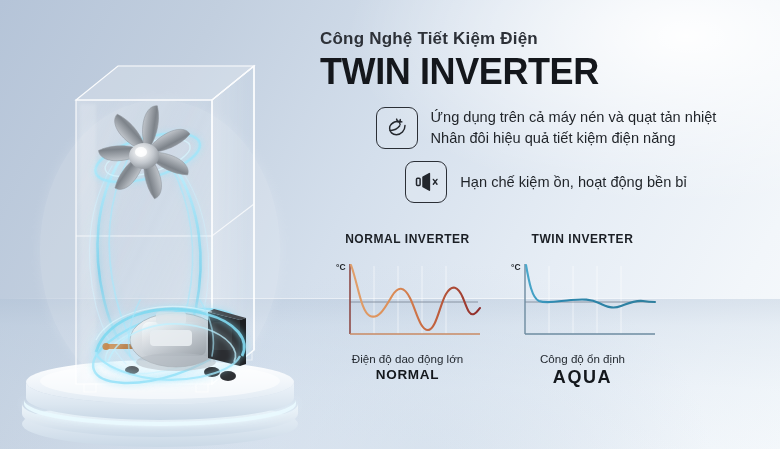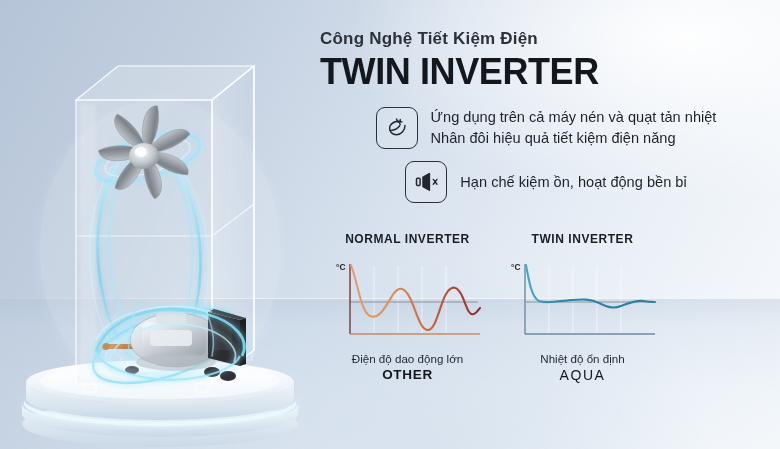--- a/index.html
+++ b/index.html
@@ -115,23 +115,23 @@
     margin-top: 4px;
   }
   .chart-brand {
     font-size: 13.5px;
     font-weight: 700;
     letter-spacing: .7px;
     color: #14181d;
     margin-top: 2px;
   }
   .chart-brand.aqua {
-    font-weight: 400;
+    font-weight: 700;
     letter-spacing: 1.6px;
-    font-size: 14px;
+    font-size: 18px;
   }
   .chart-svg { display: block; margin: 0 auto; }
 </style>
 </head>
 <body>
 
 <div id="stage">
 
   <div class="floor"></div>
   <div class="horizon-line"></div>
@@ -370,21 +370,21 @@
         <line x1="22" y1="78" x2="152" y2="78" stroke="#c98a63" stroke-width="1.6"></line>
 
         <text x="8" y="14" font-family="'Liberation Sans', sans-serif" font-size="8.5" font-weight="700" fill="#1d2126">°C</text>
 
         <path d="M23 9 C 30 28, 33 56, 42 60 C 51 64, 58 50, 64 40
                  C 70 30, 76 30, 82 42 C 88 54, 92 74, 100 74
                  C 108 74, 112 48, 118 38 C 124 28, 130 30, 135 42
                  C 139 52, 141 60, 146 58 C 149 57, 150 54, 152 52" fill="none" stroke="url(#normalLine)" stroke-width="2.1" stroke-linecap="round"></path>
       </svg>
       <div class="chart-caption">Điện độ dao động lớn</div>
-      <div class="chart-brand">OTHER</div>
+      <div class="chart-brand">NORMAL</div>
     </div>
 
     <div class="chart-block">
       <div class="chart-title">TWIN INVERTER</div>
       <svg class="chart-svg" width="160" height="92" viewBox="0 0 160 92">
         <defs>
           <linearGradient id="twinLine" x1="0" y1="0" x2="1" y2="0">
             <stop offset="0%" stop-color="#4aa8cc"></stop>
             <stop offset="25%" stop-color="#2b86ad"></stop>
             <stop offset="100%" stop-color="#2f7f9e"></stop>
@@ -402,18 +402,18 @@
 
         <line x1="22" y1="8" x2="22" y2="78" stroke="#6d8ba0" stroke-width="1.4"></line>
         <line x1="22" y1="78" x2="152" y2="78" stroke="#6d8ba0" stroke-width="1.4"></line>
 
         <text x="8" y="14" font-family="'Liberation Sans', sans-serif" font-size="8.5" font-weight="700" fill="#1d2126">°C</text>
 
         <path d="M23 9 C 26 26, 29 42, 36 45 C 44 48, 56 45, 68 44
                  C 80 43, 88 43, 96 47 C 104 51, 110 53, 118 50
                  C 126 47, 132 44, 140 45 C 146 46, 149 46, 152 46" fill="none" stroke="url(#twinLine)" stroke-width="2.1" stroke-linecap="round"></path>
       </svg>
-      <div class="chart-caption">Nhiệt độ ổn định</div>
+      <div class="chart-caption">Công độ ổn định</div>
       <div class="chart-brand aqua">AQUA</div>
     </div>
   </div>
 
 </div>
 
 </body></html>

